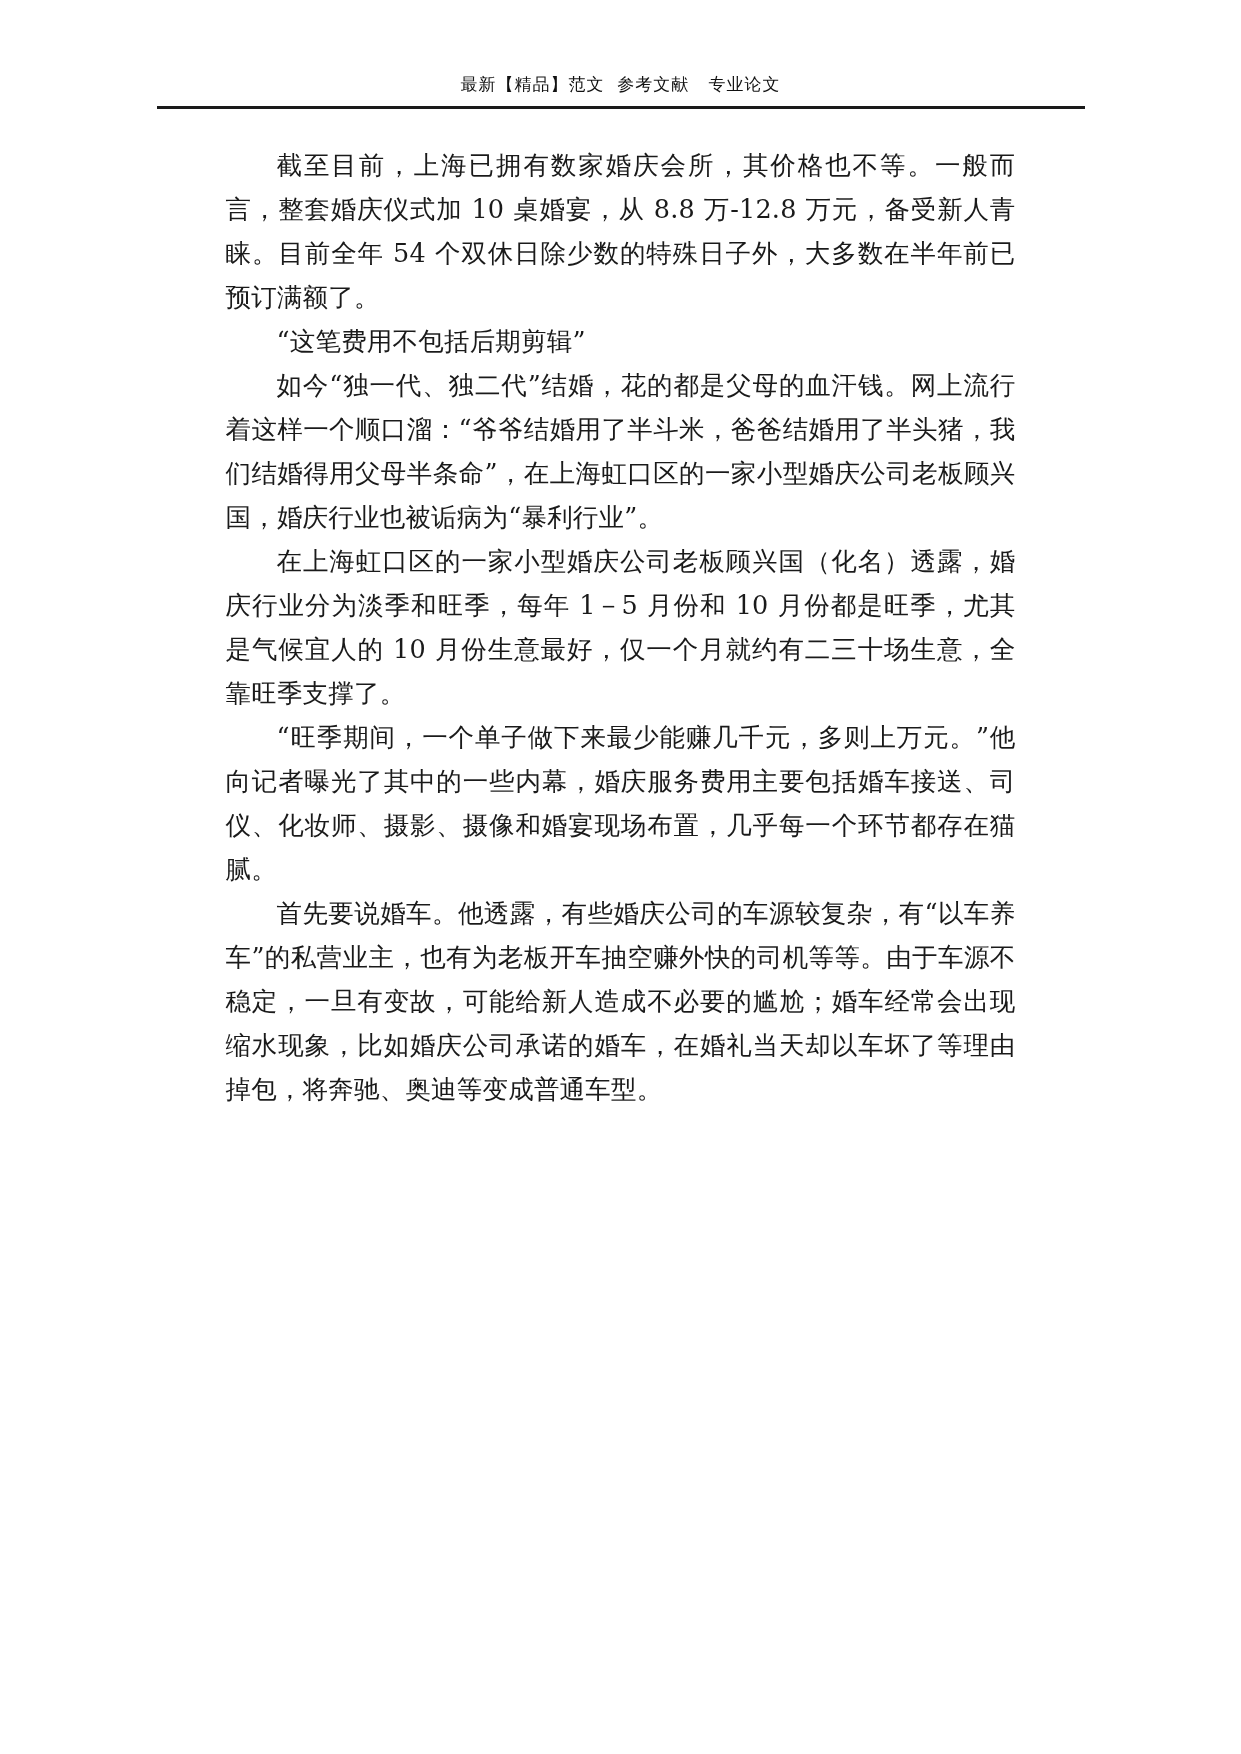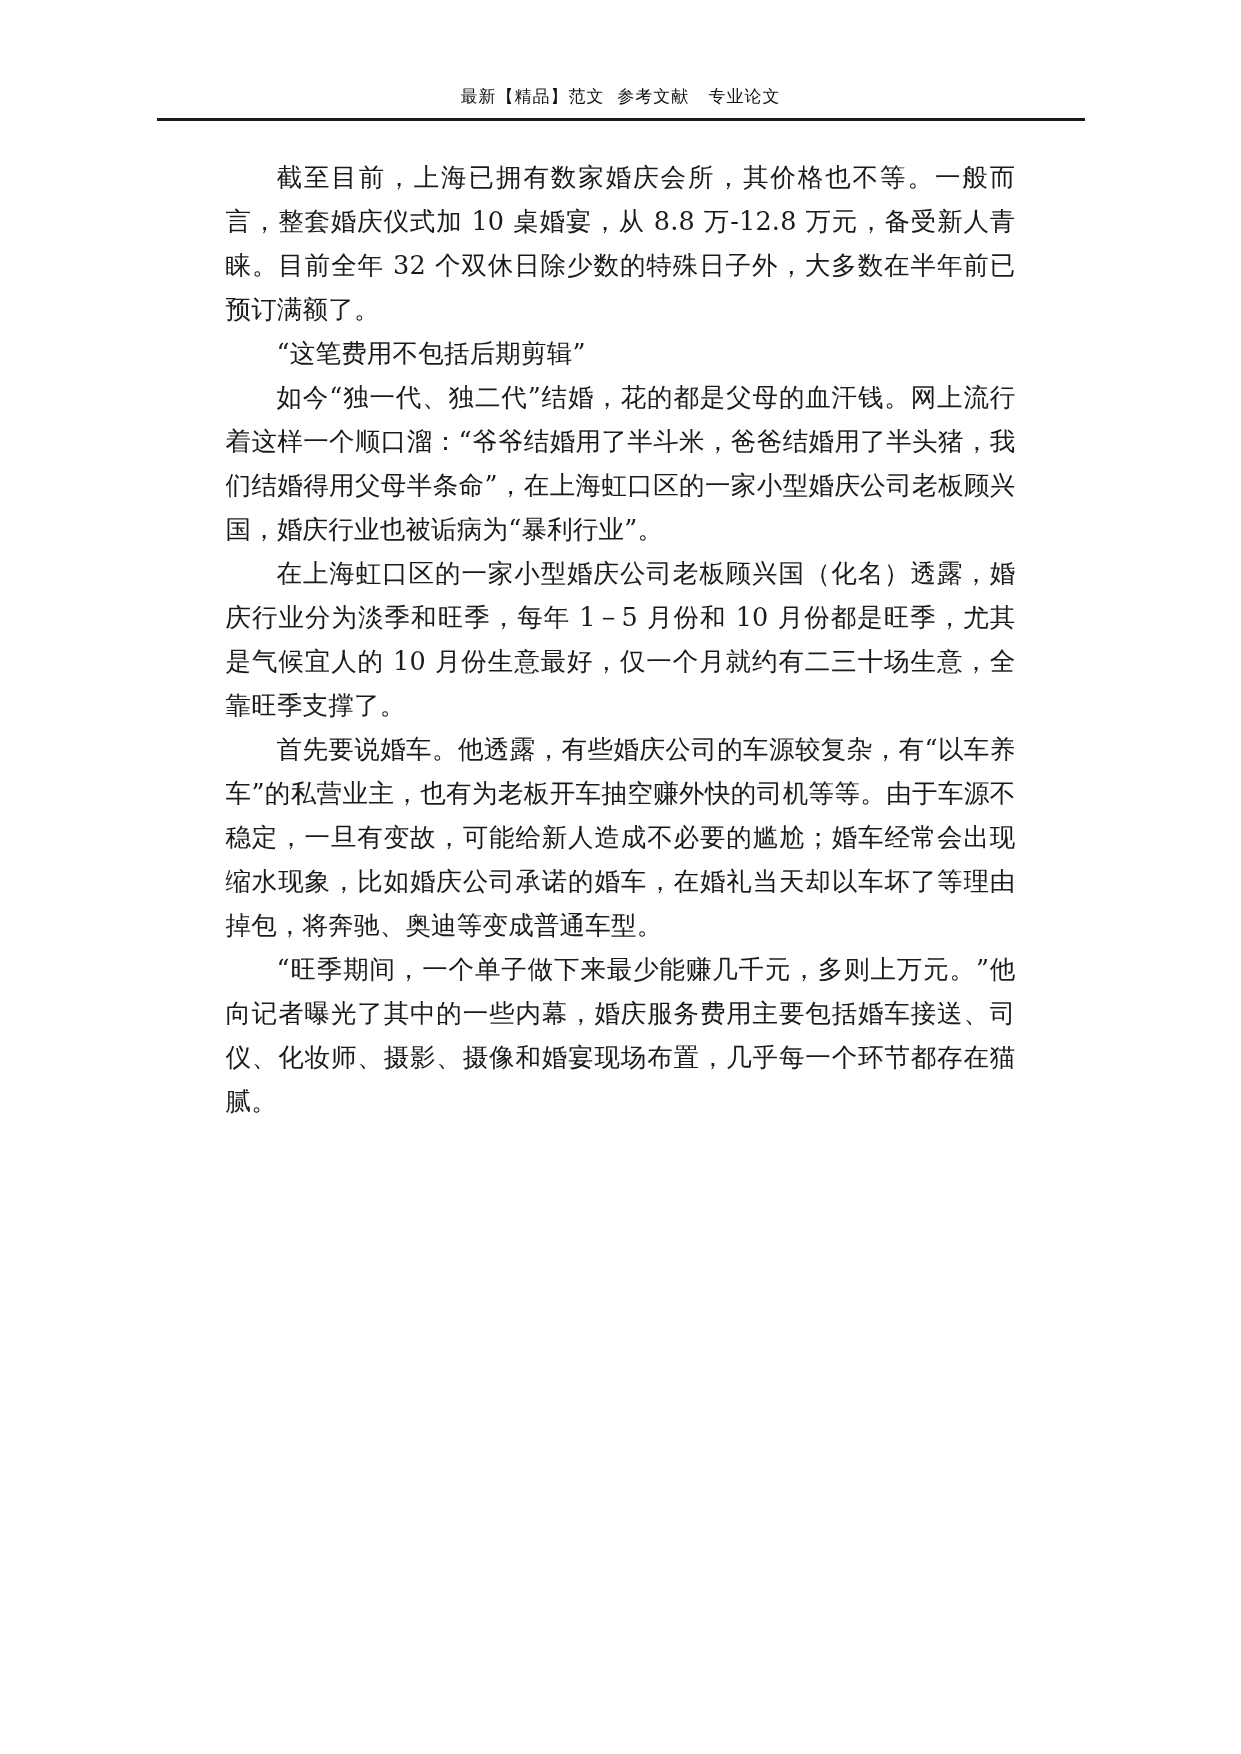--- a/index.html
+++ b/index.html
@@ -13,21 +13,21 @@
     font-family: "DejaVu Serif", "Liberation Serif", serif;
     color: #1a1a1a;
     position: relative;
     overflow: hidden;
   }
   .page {
     position: relative;
     width: 1241px;
     height: 1754px;
     box-sizing: border-box;
-    padding: 13px;
+    padding: 1px;
   }
   .header {
     text-align: center;
     font-size: 17px;
     letter-spacing: 1px;
     color: #111;
     padding-top: 72px;
     font-family: "DejaVu Serif", "Liberation Serif", serif;
   }
   .header .hdr-seg {
@@ -61,21 +61,21 @@
 <body>
 
 <div class="page">
 
   <div class="header">
     <span class="hdr-seg">最新【精品】范文  参考文献   专业论文</span>
   </div>
   <hr class="header-rule">
 
   <div class="body-area">
-    <p class="para">截至目前，上海已拥有数家婚庆会所，其价格也不等。一般而言，整套婚庆仪式加 10 桌婚宴，从 8.8 万-12.8 万元，备受新人青睐。目前全年 32 个双休日除少数的特殊日子外，大多数在半年前已预订满额了。</p>
+    <p class="para">截至目前，上海已拥有数家婚庆会所，其价格也不等。一般而言，整套婚庆仪式加 10 桌婚宴，从 8.8 万-12.8 万元，备受新人青睐。目前全年 54 个双休日除少数的特殊日子外，大多数在半年前已预订满额了。</p>
     <p class="para">“这笔费用不包括后期剪辑”</p>
     <p class="para">如今“独一代、独二代”结婚，花的都是父母的血汗钱。网上流行着这样一个顺口溜：“爷爷结婚用了半斗米，爸爸结婚用了半头猪，我们结婚得用父母半条命”，在上海虹口区的一家小型婚庆公司老板顾兴国，婚庆行业也被诟病为“暴利行业”。</p>
     <p class="para">在上海虹口区的一家小型婚庆公司老板顾兴国（化名）透露，婚庆行业分为淡季和旺季，每年 1－5 月份和 10 月份都是旺季，尤其是气候宜人的 10 月份生意最好，仅一个月就约有二三十场生意，全靠旺季支撑了。</p>
+    <p class="para">“旺季期间，一个单子做下来最少能赚几千元，多则上万元。”他向记者曝光了其中的一些内幕，婚庆服务费用主要包括婚车接送、司仪、化妆师、摄影、摄像和婚宴现场布置，几乎每一个环节都存在猫腻。</p>
     <p class="para">首先要说婚车。他透露，有些婚庆公司的车源较复杂，有“以车养车”的私营业主，也有为老板开车抽空赚外快的司机等等。由于车源不稳定，一旦有变故，可能给新人造成不必要的尴尬；婚车经常会出现缩水现象，比如婚庆公司承诺的婚车，在婚礼当天却以车坏了等理由掉包，将奔驰、奥迪等变成普通车型。</p>
-    <p class="para">“旺季期间，一个单子做下来最少能赚几千元，多则上万元。”他向记者曝光了其中的一些内幕，婚庆服务费用主要包括婚车接送、司仪、化妆师、摄影、摄像和婚宴现场布置，几乎每一个环节都存在猫腻。</p>
   </div>
 
 </div>
 
 </body></html>

